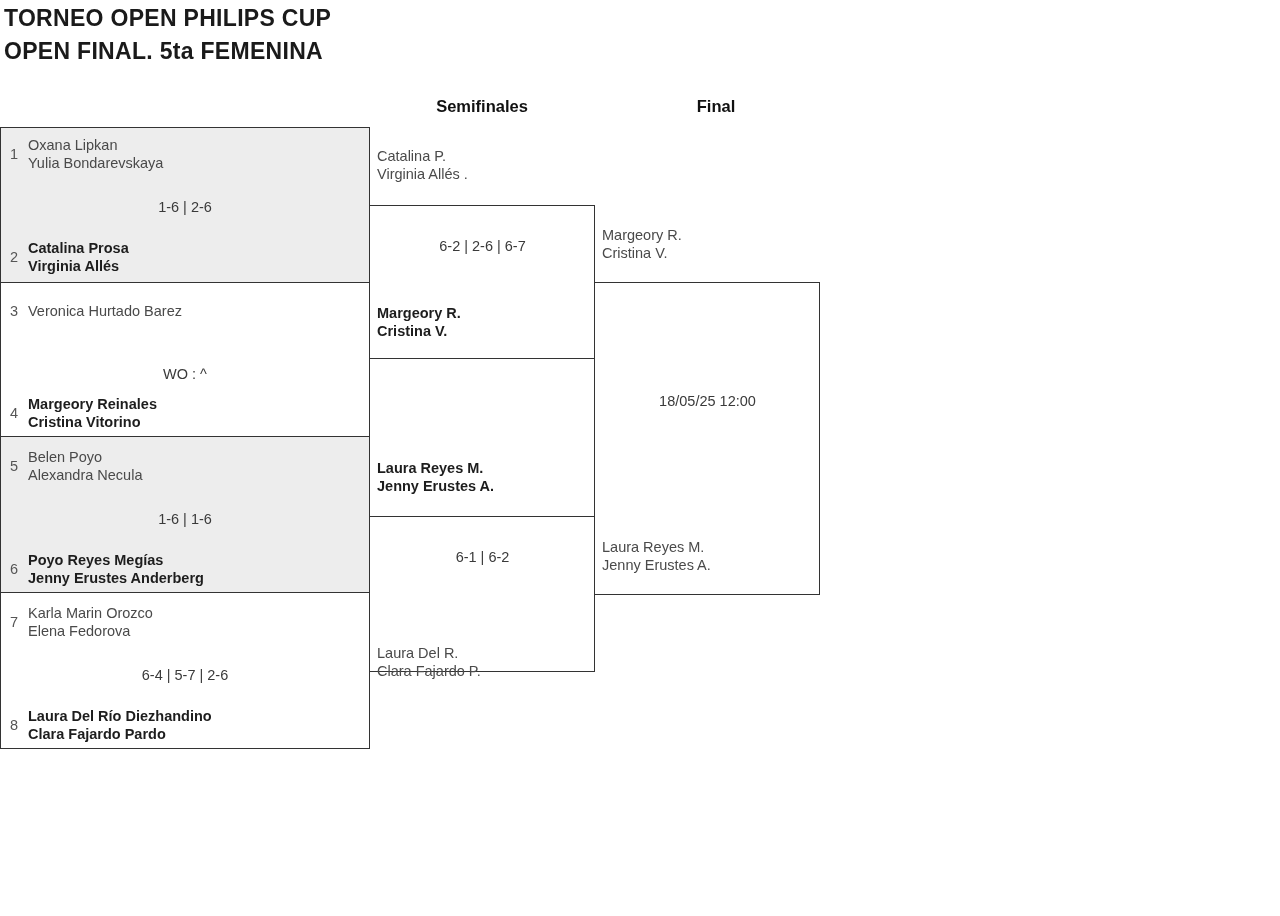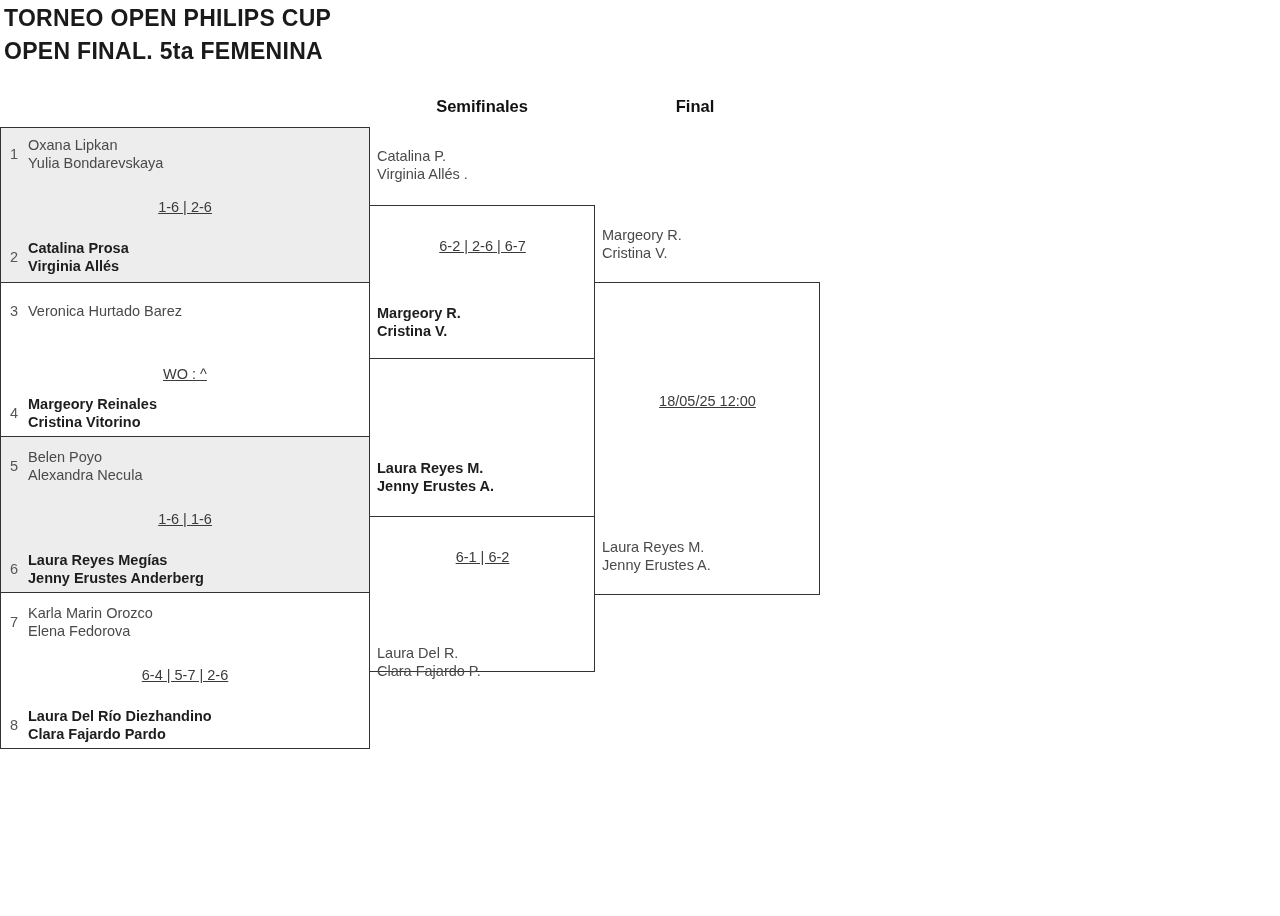--- a/index.html
+++ b/index.html
@@ -15,42 +15,42 @@
   .d-blue-sm{left:20px;top:12px;width:14px;height:14px;background:#29a9e0;}
   .d-green-lg{left:43px;top:6px;width:23px;height:23px;background:#76b82a;}
   .d-orange{left:30px;top:29px;width:18px;height:18px;background:#ec7612;}
   .d-green-sm{left:45px;top:46px;width:11px;height:11px;background:#76b82a;}
   .d-blue-lg{left:13px;top:43px;width:21px;height:21px;background:#29a9e0;}
   .logo-text{position:absolute;left:68px;top:6px;font-size:48px;line-height:64px;
              font-weight:800;letter-spacing:-2px;color:#76b82a;}
 
   .round-header{position:absolute;top:97px;width:200px;text-align:center;
                 font-size:16.5px;font-weight:700;color:#111;}
-  .rh-qf{left:85px;margin-top:36px;} .rh-sf{left:382px;} .rh-f{left:595px;}
+  .rh-qf{left:85px;margin-top:36px;} .rh-sf{left:382px;} .rh-f{left:616px;}
 
   .box{position:absolute;border:1.5px solid #333;box-sizing:border-box;background:#fff;}
   .box.alt{background:#ededed;}
   .b-qf1{left:0;top:127px;width:370px;height:156px;}
   .b-qf2{left:0;top:281.5px;width:370px;height:156px;}
   .b-qf3{left:0;top:436px;width:370px;height:157px;}
   .b-qf4{left:0;top:591.5px;width:370px;height:157px;}
   .b-sf1{left:368.5px;top:204.5px;width:226.5px;height:154px;background:transparent;}
   .b-sf2{left:368.5px;top:516px;width:226.5px;height:156px;background:transparent;}
   .b-fin{left:593.5px;top:281.5px;width:226.5px;height:313px;background:transparent;}
 
   .slot{position:absolute;display:flex;align-items:center;gap:7px;z-index:3;}
   .seed{width:14px;flex:none;font-size:14.5px;color:#555;text-align:center;}
   .names{display:flex;flex-direction:column;font-size:14.5px;color:#4a4a4a;line-height:18px;}
   .slot.bold .names{font-weight:700;color:#1d1d1d;}
   .qf-slot{left:7px;}
   .sf-slot{left:377px;}
   .fin-slot{left:602px;}
 
   .score{position:absolute;text-align:center;font-size:14.5px;color:#3a3a3a;
-         line-height:18px;z-index:3;text-decoration:underline;}
+         line-height:18px;z-index:3;}
   .score.qf{left:0;width:370px;}
   .score.sf{left:370px;width:225px;}
   .score.fin{left:595px;width:225px;}
 </style>
 </head>
 <body>
 
 <div class="page">
 
   <div class="title">
@@ -107,21 +107,21 @@
     <span class="seed">5</span>
     <span class="names">
       <span>Belen Poyo</span>
       <span>Alexandra Necula</span>
     </span>
   </div>
   <div class="score qf" style="top:510px">1-6 | 1-6</div>
   <div class="slot qf-slot bold" style="top:551px">
     <span class="seed">6</span>
     <span class="names">
-      <span>Laura Reyes Megías</span>
+      <span>Poyo Reyes Megías</span>
       <span>Jenny Erustes Anderberg</span>
     </span>
   </div>
 
   <div class="slot qf-slot" style="top:604px">
     <span class="seed">7</span>
     <span class="names">
       <span>Karla Marin Orozco</span>
       <span>Elena Fedorova</span>
     </span>

